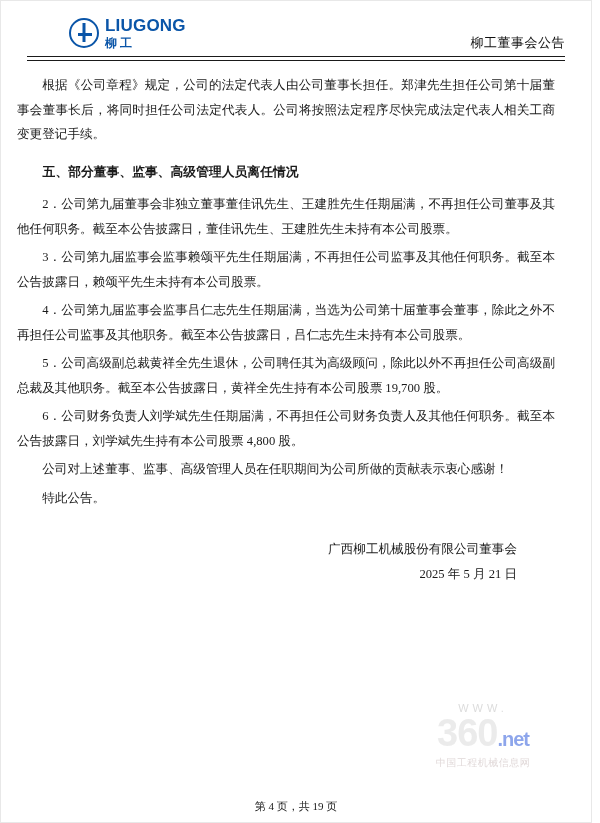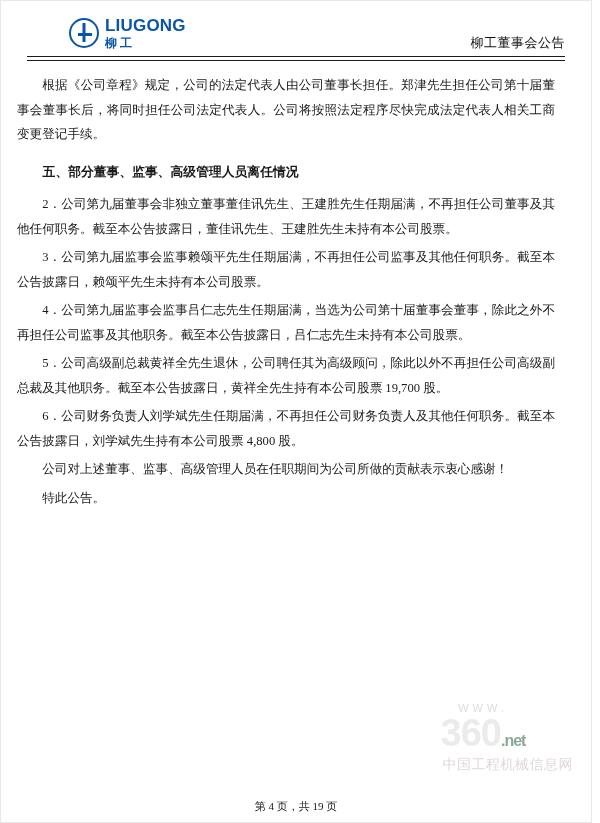--- a/index.html
+++ b/index.html
@@ -160,27 +160,27 @@
   .wm-mid {
     font-family: "Liberation Sans", sans-serif;
     font-size: 38px;
     font-weight: bold;
     color: #d8d8d8;
     text-align: center;
     line-height: 1.05;
     letter-spacing: -1px;
   }
   .wm-mid .dotnet {
-    color: #14532d;
-    font-size: 16px;
+    color: #1d4ed8;
+    font-size: 20px;
   }
   .wm-bot {
-    font-size: 14px;
+    font-size: 10px;
     color: #c2b2b2;
-    text-align: right;
+    text-align: center;
     letter-spacing: 0.5px;
     margin-top: 2px;
     font-family: Liberation Mono, monospace;
   }
 
   
   .footer {
     position: absolute;
     left: 0;
     right: 0;
@@ -216,20 +216,24 @@
 
     <p class="para">2．公司第九届董事会非独立董事董佳讯先生、王建胜先生任期届满，不再担任公司董事及其他任何职务。截至本公告披露日，董佳讯先生、王建胜先生未持有本公司股票。</p>
     <p class="para">3．公司第九届监事会监事赖颂平先生任期届满，不再担任公司监事及其他任何职务。截至本公告披露日，赖颂平先生未持有本公司股票。</p>
     <p class="para">4．公司第九届监事会监事吕仁志先生任期届满，当选为公司第十届董事会董事，除此之外不再担任公司监事及其他职务。截至本公告披露日，吕仁志先生未持有本公司股票。</p>
     <p class="para">5．公司高级副总裁黄祥全先生退休，公司聘任其为高级顾问，除此以外不再担任公司高级副总裁及其他职务。截至本公告披露日，黄祥全先生持有本公司股票 19,700 股。</p>
     <p class="para">6．公司财务负责人刘学斌先生任期届满，不再担任公司财务负责人及其他任何职务。截至本公告披露日，刘学斌先生持有本公司股票 4,800 股。</p>
 
     <p class="para">公司对上述董事、监事、高级管理人员在任职期间为公司所做的贡献表示衷心感谢！</p>
     <p class="para">特此公告。</p>
 
+    <div class="sign">
+      <div>广西柳工机械股份有限公司董事会</div>
+      <div>2025 年 5 月 21 日</div>
+    </div>
   </div>
 
   <div class="watermark">
     <div class="wm-top">WWW.</div>
     <div class="wm-mid">
       <span>360</span><span class="dotnet">.net</span>
     </div>
     <div class="wm-bot">中国工程机械信息网</div>
   </div>
 

